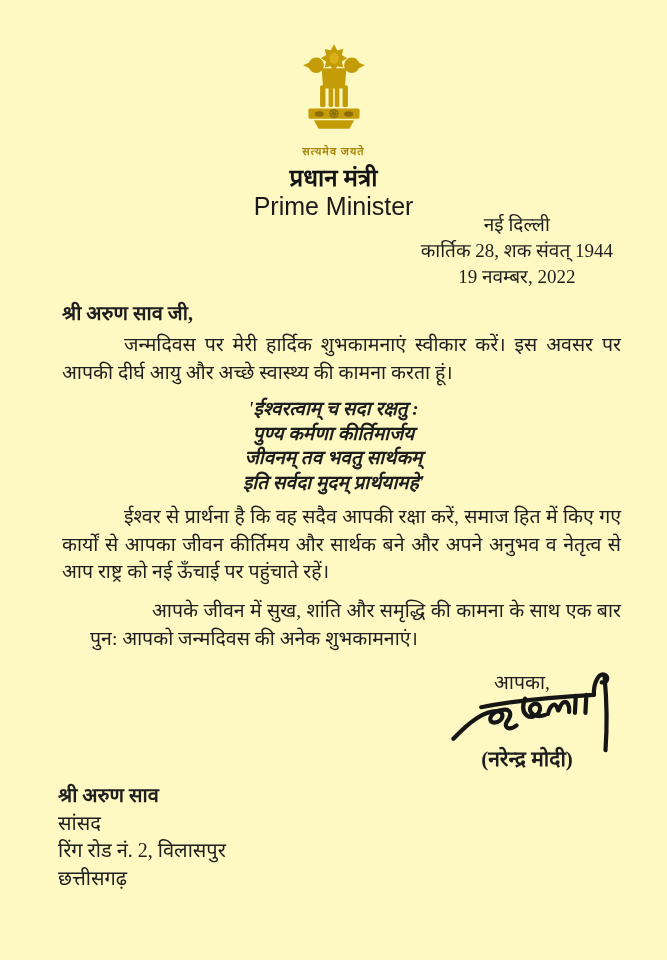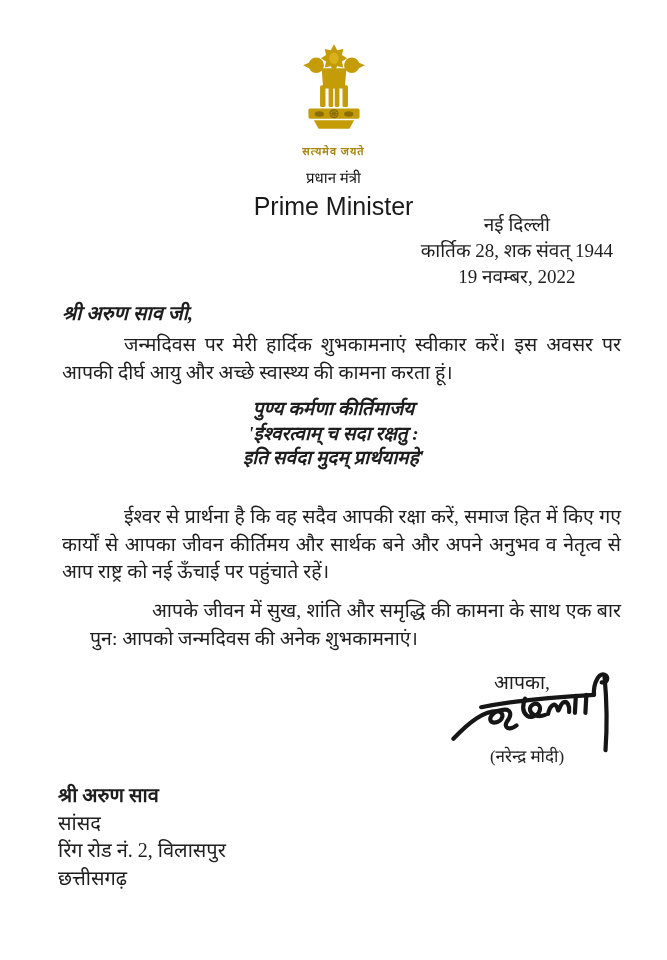--- a/index.html
+++ b/index.html
@@ -1,42 +1,42 @@
 <!DOCTYPE html>
 <html><head>
 <meta charset="utf-8">
 <style>
   html,body{margin:0;padding:0;background:#e9e9e9;}
   .page{
     position:relative;
     width:667px;height:960px;
     margin:0 auto;
-    background:#ffffff;
+    background:#fef9c3;
     font-family:"Liberation Serif","DejaVu Serif",serif;
     color:#1e1e1e;
     overflow:hidden;
   }
   .header{position:absolute;top:42px;left:0;right:0;text-align:center;}
   .emblem{display:inline-block;line-height:0;}
   .motto{color:#a8860b;font-size:11px;font-weight:700;letter-spacing:1px;margin-top:1px;}
-  .title-hi{font-size:15px;font-weight:400;color:#141414;margin-top:7px;line-height:26px;}
+  .title-hi{font-size:24px;font-weight:700;color:#141414;margin-top:7px;line-height:26px;}
   .title-en{font-family:"Liberation Sans","DejaVu Sans",sans-serif;font-size:25px;color:#1a1a1a;margin-top:1px;line-height:28px;}
   .dateline{position:absolute;top:212px;right:54px;text-align:center;font-size:19px;line-height:26px;}
-  .salutation{position:absolute;top:299px;left:62px;font-size:20px;font-weight:700;font-style:italic;}
+  .salutation{position:absolute;top:299px;left:62px;font-size:20px;font-weight:700;}
   .para{position:absolute;left:62px;right:46px;font-size:19.5px;line-height:27.5px;text-align:justify;}
   .indent{text-indent:62px;}
   .p1{top:331px;}
   .verse{position:absolute;top:397px;left:0;right:0;text-align:center;
          font-size:19px;font-weight:700;font-style:italic;line-height:24.5px;}
   .p2{top:503px;}
   .p3{top:597px;margin-left:28px;}
   .valediction{position:absolute;top:668px;left:62px;right:117px;text-align:right;font-size:19.5px;}
   .signature{position:absolute;top:668px;left:447px;line-height:0;}
   .signatory{position:absolute;top:744px;left:427px;width:200px;text-align:center;
-             font-size:17px;font-weight:400;}
+             font-size:21px;font-weight:700;}
   .recipient{position:absolute;top:782px;left:58px;font-size:20px;line-height:27.5px;}
   .recipient .name{font-weight:700;}
 </style>
 </head>
 <body>
 
 <div class="page">
 
   <div class="header">
     <span class="emblem">
@@ -78,22 +78,23 @@
     <div>नई दिल्ली</div>
     <div>कार्तिक 28, शक संवत् 1944</div>
     <div>19 नवम्बर, 2022</div>
   </div>
 
   <div class="salutation">श्री अरुण साव जी,</div>
 
   <div class="para indent p1">जन्मदिवस पर मेरी हार्दिक शुभकामनाएं स्वीकार करें। इस अवसर पर आपकी दीर्घ आयु और अच्छे स्वास्थ्य की कामना करता हूं।</div>
 
   <div class="verse">
+    <div>'ईश्वरत्वाम् च सदा रक्षतु :</div>
     <div>पुण्य कर्मणा कीर्तिमार्जय</div>
-    <div>'ईश्वरत्वाम् च सदा रक्षतु :</div>
+    <div>जीवनम् तव भवतु सार्थकम्</div>
     <div>इति सर्वदा मुदम् प्रार्थयामहे'</div>
   </div>
 
   <div class="para indent p2">ईश्वर से प्रार्थना है कि वह सदैव आपकी रक्षा करें, समाज हित में किए गए कार्यों से आपका जीवन कीर्तिमय और सार्थक बने और अपने अनुभव व नेतृत्व से आप राष्ट्र को नई ऊँचाई पर पहुंचाते रहें।</div>
   <div class="para indent p3">आपके जीवन में सुख, शांति और समृद्धि की कामना के साथ एक बार पुन: आपको जन्मदिवस की अनेक शुभकामनाएं।</div>
 
   <div class="valediction">आपका,</div>
 
   <div class="signature">
     <svg width="185" height="88" viewBox="0 0 190 92" aria-hidden="true">

